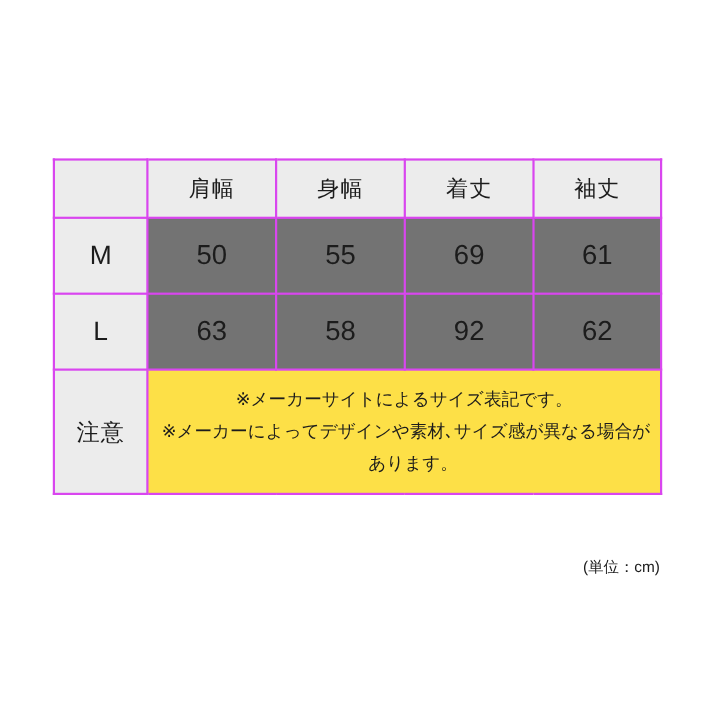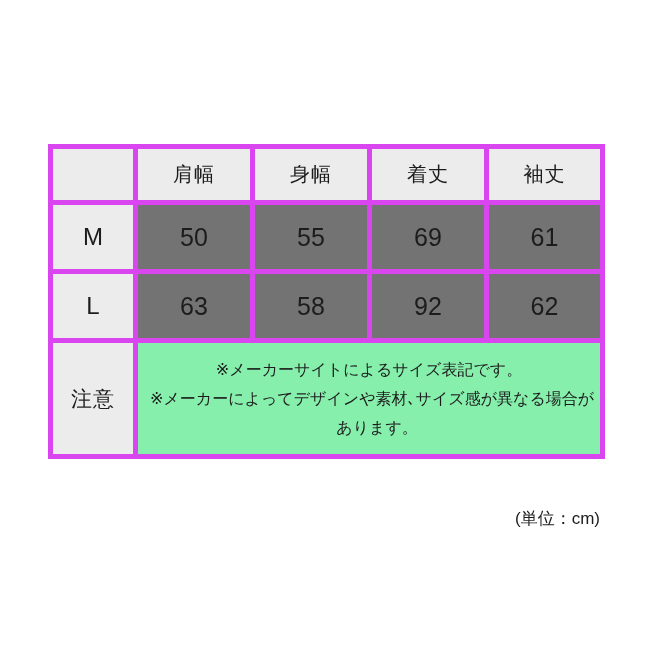--- a/index.html
+++ b/index.html
@@ -17,21 +17,21 @@
     position: absolute;
     left: 48px;
     top: 144px;
     width: 552px;
     border-collapse: collapse;
     table-layout: fixed;
     border: 2px solid #000000;
   }
   table.size-chart th,
   table.size-chart td {
-    border: 5px solid #d946ef;
+    border: 2px solid #d946ef;
     padding: 12px;
     font-weight: 400;
     text-align: center;
     vertical-align: middle;
   }
   tr.header-row { height: 48px; }
   tr.size-row   { height: 69px; }
   tr.note-row   { height: 105px; }
   .label-cell {
     background: #ececec;
@@ -49,35 +49,35 @@
   }
   .note-label {
     font-size: 21px;
     letter-spacing: 1px;
     margin-top: 17px;
   }
   td.note-cell {
     text-align: left;
     vertical-align: middle;
     padding: 0 10px 0 17px;
-    background: #86efac;
+    background: #fde047;
   }
   .note-line {
     font-size: 16px;
     line-height: 29px;
     white-space: nowrap;
   }
   .note-line.indent {
     padding-left: 16px;
   }
   .unit-label {
     position: absolute;
     top: 507px;
     right: 50px;
-    font-size: 17px;
+    font-size: 14px;
     color: #1c1c1c;
   }
 </style>
 </head>
 <body>
 
 <div class="page">
 
   <table class="size-chart">
     <colgroup>

